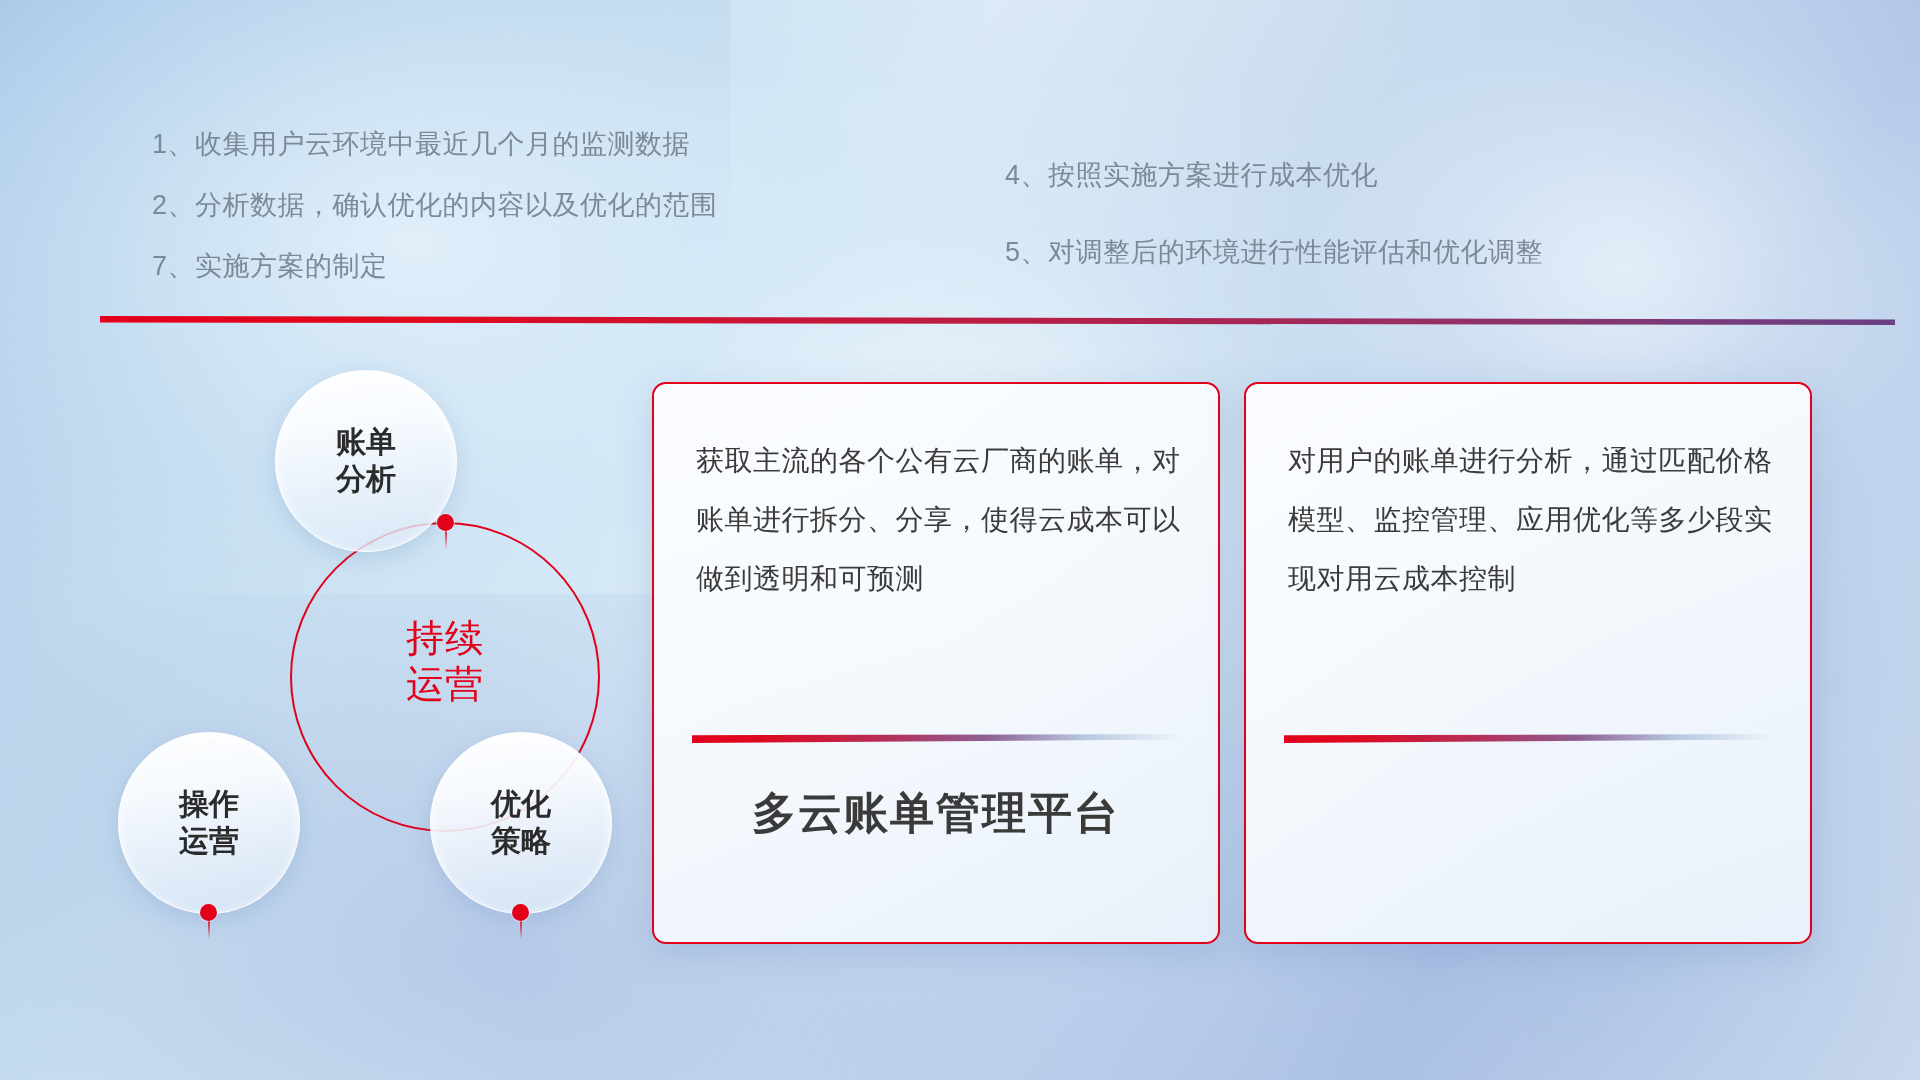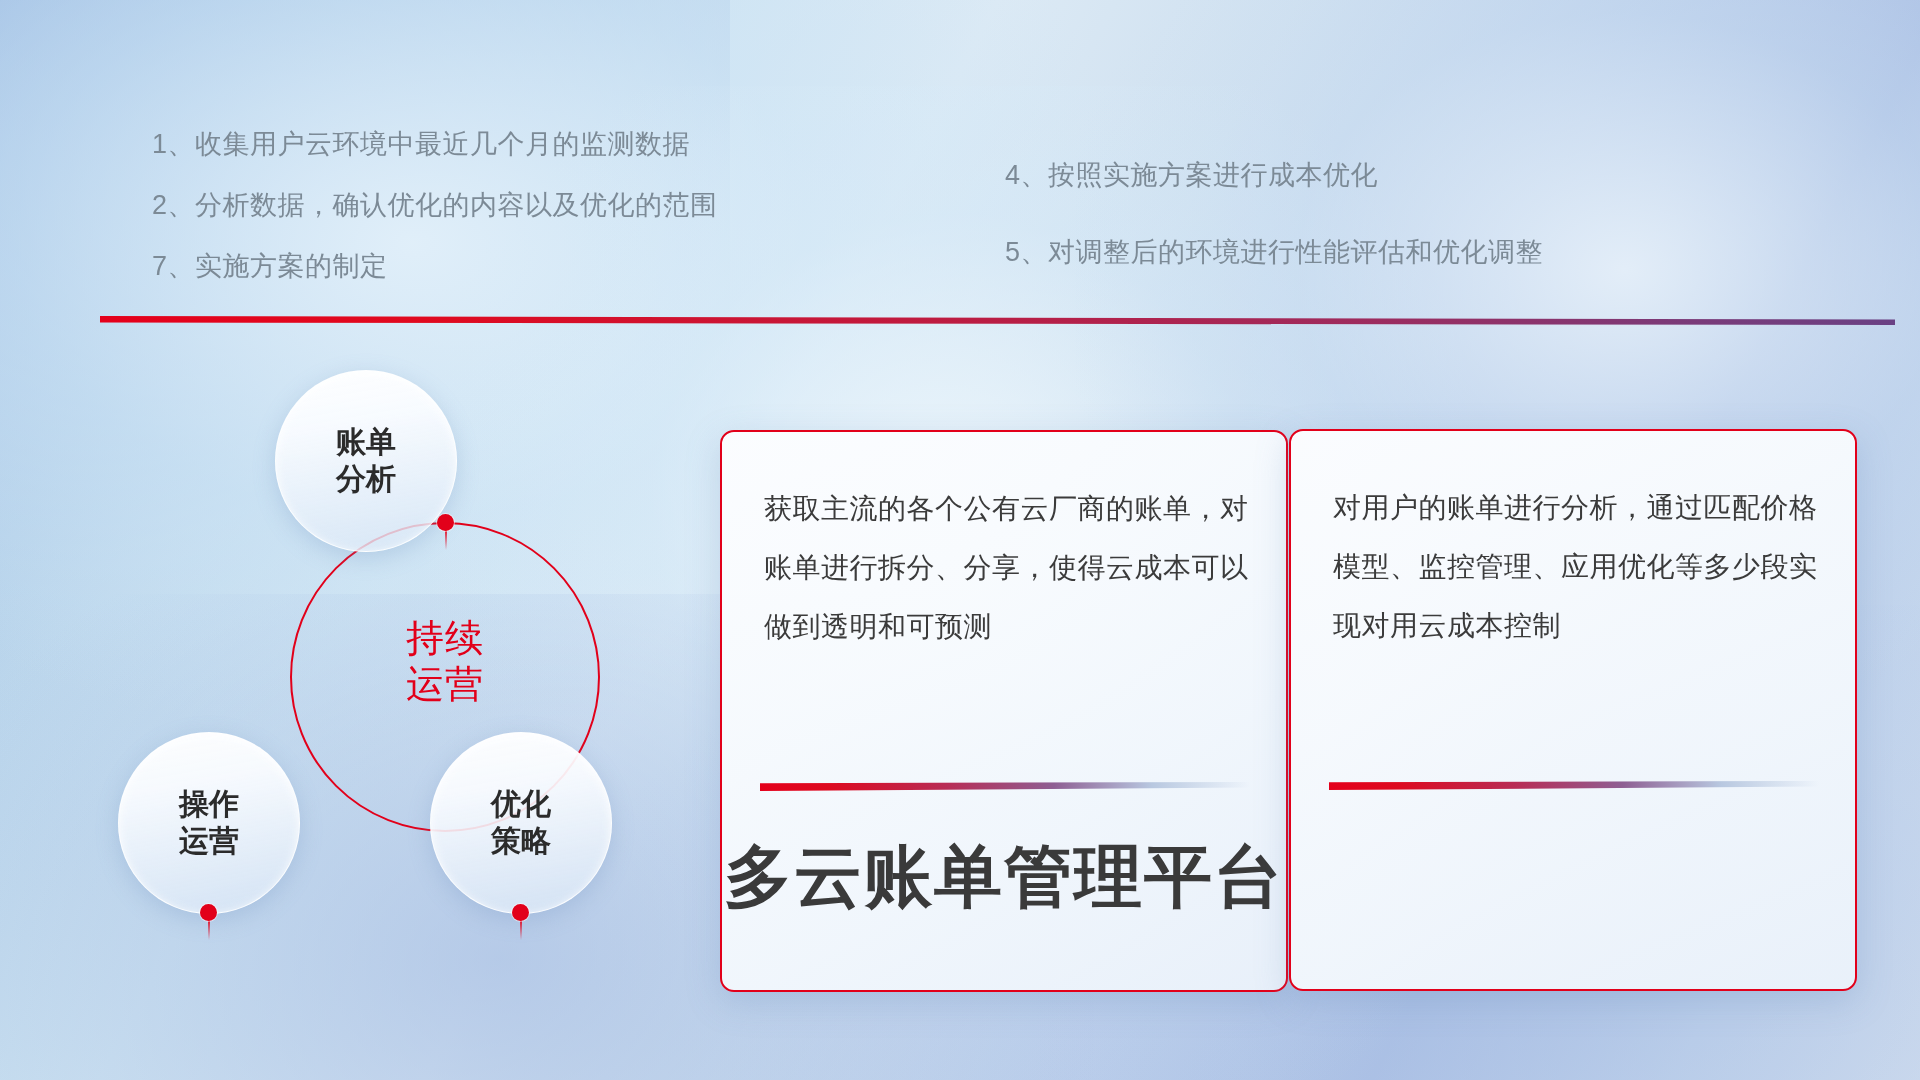--- a/index.html
+++ b/index.html
@@ -157,22 +157,22 @@
     border:2px solid #e2001a;
     border-radius:14px;
     background:linear-gradient(150deg,
       rgba(252,253,255,.97) 0%,
       rgba(248,251,254,.96) 35%,
       rgba(243,248,253,.95) 65%,
       rgba(236,243,251,.93) 100%);
     box-shadow:0 10px 34px rgba(104,138,186,.26);
     overflow:hidden;
   }
-  .card-1{ left:720px;margin-top:48px; }
-  .card-2{ left:1289px;margin-top:47px; }
+  .card-1{ left:652px; }
+  .card-2{ left:1244px; }
 
   .card-body{
     position:absolute;
     left:42px; right:34px; top:48px;
     color:#3b3b3b;
     font-size:28px;
     line-height:2.1;
     letter-spacing:.5px;
   }
   .card-rule{
@@ -183,21 +183,21 @@
   .card-rule .bar{
     position:absolute; left:0; top:0; width:100%; height:100%;
     background:linear-gradient(90deg,#e4001b 0%, #dd0a20 14%, #b82c55 38%, #8e5f93 60%, #b8c8e0 80%, rgba(219,230,243,0) 100%);
     clip-path:polygon(0 14%, 100% 0, 100% 62%, 0 100%);
   }
   .card-title{
     position:absolute;
     left:0; right:0; top:400px;
     text-align:center;
     color:#3a3a3a;
-    font-size:68px;
+    font-size:44px;
     font-weight:800;
     letter-spacing:2px;
   }
 </style>
 </head>
 <body>
 
 <div class="bg-base"></div>
 <div class="bg-streak"></div>
 <div class="bg-glow-a"></div>

